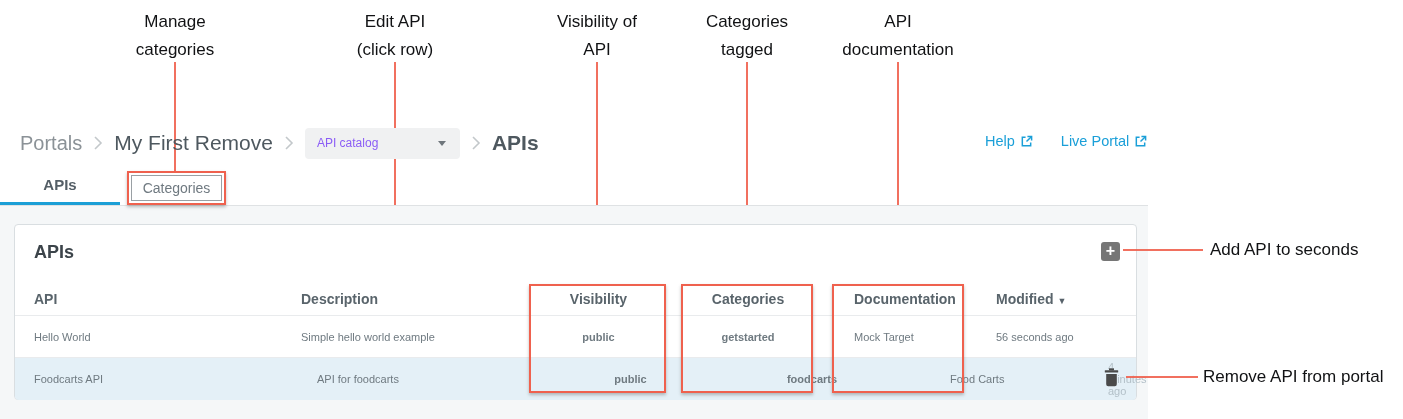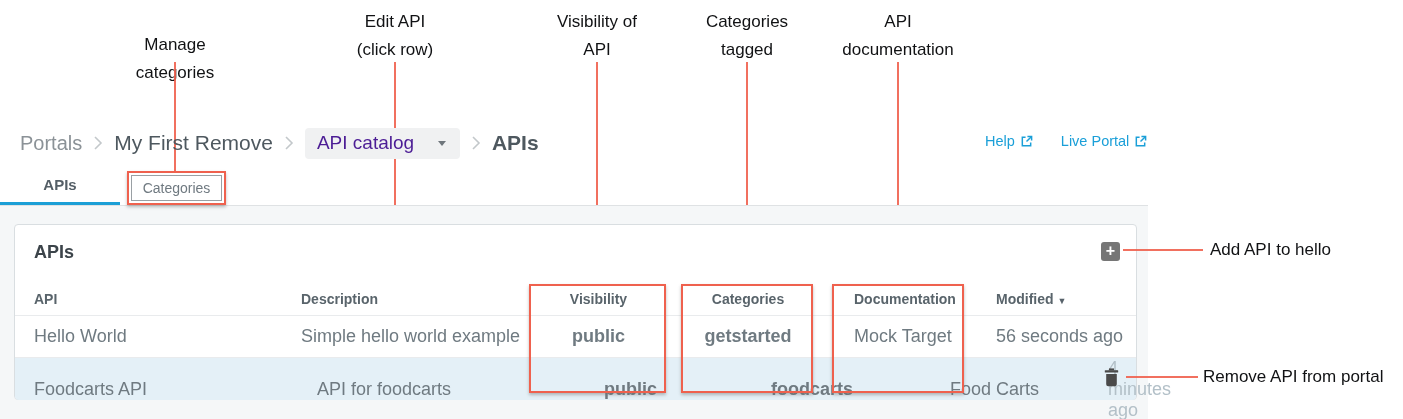--- a/index.html
+++ b/index.html
@@ -15,21 +15,21 @@
   .redbox { position:absolute; border:2px solid #ef614e; box-shadow:0 2px 3px rgba(110,110,110,.45); }
 
   
   .breadcrumb { position:absolute; left:20px; top:126px; height:34px; display:flex; align-items:center; gap:11px; }
   .bc-portals { font-size:20px; color:#8b9297; }
   .bc-name { font-size:21px; color:#4e585f; }
   .bc-current { font-size:21px; color:#4e585f; font-weight:700; }
   .bc-chev { display:flex; align-items:center; }
   .bc-dropdown { width:155px; height:31px; background:#f0f1f2; border-radius:4px; display:flex;
                  align-items:center; padding:0 14px 0 12px; cursor:pointer; }
-  .bc-dropdown .val { font-size:19px; color:#4c1d95; flex:1; }
+  .bc-dropdown .val { font-size:12px; color:#8b5cf6; flex:1; }
   .caret-down { width:0; height:0; border-left:4px solid transparent; border-right:4px solid transparent;
                 border-top:5px solid #6f767c; }
 
   
   .hdr-links { position:absolute; left:985px; top:133px; display:flex; align-items:center; gap:28px; }
   .hdr-link { display:flex; align-items:center; gap:5px; color:#1a9fd8; font-size:14.5px; cursor:pointer; }
 
   
   .tab-apis { position:absolute; left:0; top:176px; width:120px; text-align:center;
               font-size:15px; font-weight:600; color:#545e66; cursor:pointer; }
@@ -48,35 +48,35 @@
              border-radius:3px; color:#fff; font-size:16px; font-weight:700; line-height:17px;
              text-align:center; cursor:pointer; }
 
   .trow { position:absolute; left:0; width:1121px; display:grid;
           grid-template-columns:267px 230px 135px 17px 130px 21px 150px 1fr;
           padding-left:19px; align-items:center; }
   .thead { top:57px; height:34px; border-bottom:1px solid #e9ebed; }
   .thead .cell { font-size:14px; font-weight:700; color:#59646b; }
   .r1 { top:91px; height:42px; border-bottom:1px solid #e9ebed; background:#fff; cursor:pointer; }
   .r2 { top:133px; height:42px; background:#e4f0f7; border-bottom-left-radius:4px; border-bottom-right-radius:4px; cursor:pointer;gap:16px; }
-  .cell { font-size:18px; color:#6f7a81; }
+  .cell { font-size:11px; color:#6f7a81; }
   .c-vis, .c-cat { text-align:center;font-weight:bold; }
   .c-doc { padding-left:20px; }
   .c-mod { padding-left:12px; }
   .muted { color:#b3c0c8; }
   .sort-caret { font-size:9px; margin-left:4px; color:#57626a; }
 
   .trash-btn { position:absolute; left:1089px; top:10px; width:15px; height:19px; cursor:pointer; }
 </style>
 </head>
 <body>
 
 <div id="stage">
 
-  <div class="ann-label" style="left:115px; top:8px; width:120px;margin-top:23px;">Manage
+  <div class="ann-label" style="left:115px; top:8px; width:120px;">Manage
 categories</div>
   <div class="ann-label" style="left:335px; top:8px; width:120px;">Edit API
 (click row)</div>
   <div class="ann-label" style="left:537px; top:8px; width:120px;">Visibility of
 API</div>
   <div class="ann-label" style="left:687px; top:8px; width:120px;">Categories
 tagged</div>
   <div class="ann-label" style="left:833px; top:8px; width:130px;">API
 documentation</div>
 
@@ -183,18 +183,18 @@
       </div>
     </div>
   </div>
 
   <div class="redbox" style="left:127px; top:171px; width:99px; height:34px;"></div>
   <div class="redbox" style="left:529px; top:284px; width:137px; height:109px;"></div>
   <div class="redbox" style="left:681px; top:284px; width:132px; height:109px;"></div>
   <div class="redbox" style="left:832px; top:284px; width:132px; height:109px;"></div>
 
   <div class="hline" style="left:1123px; top:249px; width:80px;"></div>
-  <div class="ann-label left-align" style="left:1210px; top:236px;">Add API to hello</div>
+  <div class="ann-label left-align" style="left:1210px; top:236px;">Add API to seconds</div>
 
   <div class="hline" style="left:1126px; top:376px; width:72px;"></div>
   <div class="ann-label left-align" style="left:1203px; top:363px;">Remove API from portal</div>
 
 </div>
 
 </body></html>

